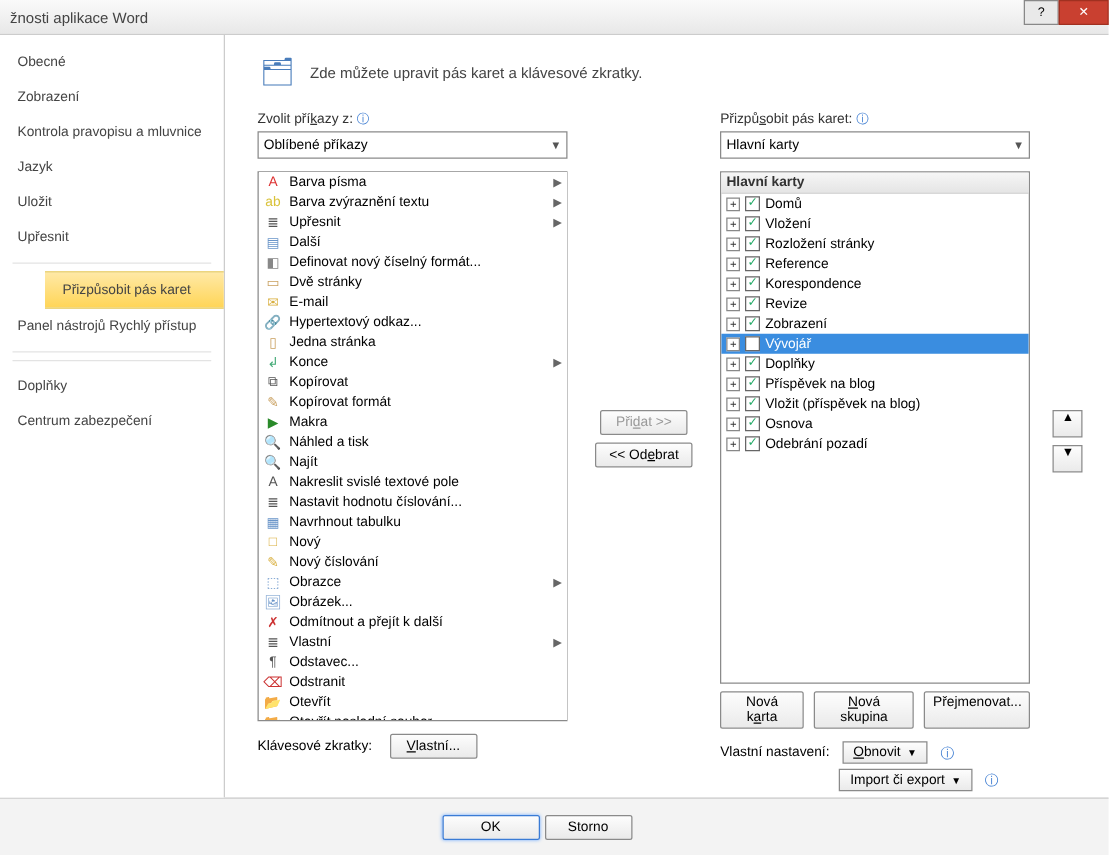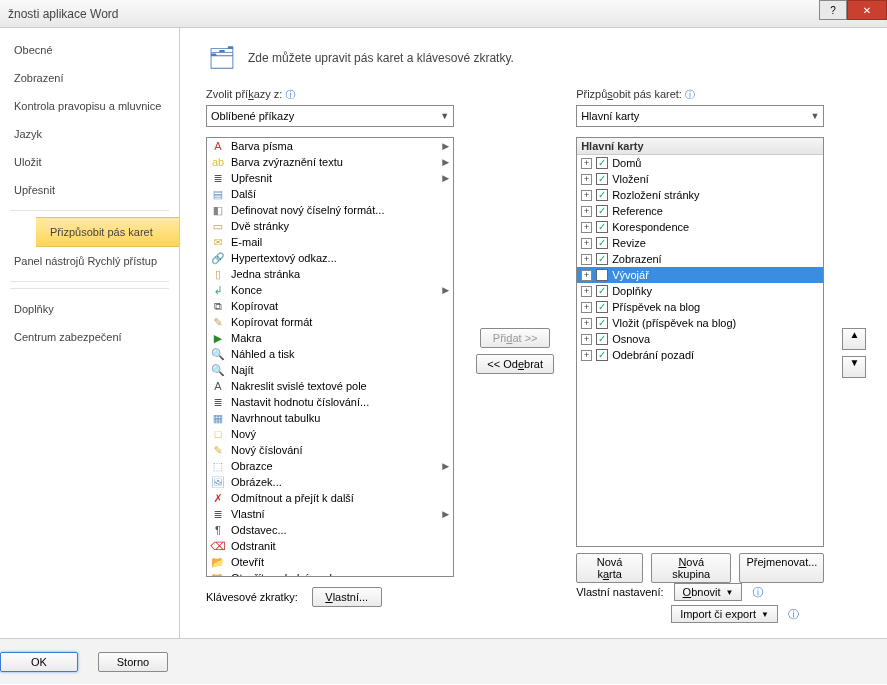--- a/index.html
+++ b/index.html
@@ -53,25 +53,25 @@
 .treeitem.selected .chk { color: #2a6; }
 .treeitem .treelabel {}
 
 .btn { border: 1px solid #8a8a8a; background: linear-gradient(#fdfdfd,#eaeaea); padding: 3px 10px; font-size: 11px; cursor: pointer; border-radius: 2px; min-width: 70px; text-align: center; }
 .btn.disabled { color: #999; }
 .btn.small { min-width: auto; padding: 2px 6px; }
 .arrowbtn { width: 24px; height: 22px; border: 1px solid #8a8a8a; background: linear-gradient(#fdfdfd,#eaeaea); text-align: center; font-size: 10px; cursor: pointer; }
 
 .belowleft { margin-top: 10px; display: flex; align-items: center; gap: 14px; }
 .belowright { margin-top: 6px; display: flex; gap: 8px; }
-.settingsrow { display: flex; align-items: center; gap: 10px; }
+.settingsrow { margin-top: 10px; display: flex; align-items: center; gap: 10px; }
 .dropbtn { border: 1px solid #8a8a8a; background: linear-gradient(#fdfdfd,#eaeaea); padding: 2px 8px; font-size: 11px; display: inline-flex; align-items: center; gap: 5px; cursor: pointer; }
 .dropbtn .arrow { font-size: 8px; }
 
-.footer { height: 46px; border-top: 1px solid #ccc; display: flex; justify-content: flex-start; align-items: center; padding-right: 28px; gap: 20px; background: #f3f3f3; }
+.footer { height: 46px; border-top: 1px solid #ccc; display: flex; justify-content: center; align-items: center; padding-right: 28px; gap: 4px; background: #f3f3f3; }
 .footer .btn.primary { border: 1px solid #3a7bd5; box-shadow: 0 0 3px #6aa8ff; min-width: 78px; }
 
 u.acc { text-decoration: underline; }
 </style>
 </head>
 <body>
 
 <div class="titlebar">
   <span class="title">žnosti aplikace Word</span>
   <div class="winbtns">

